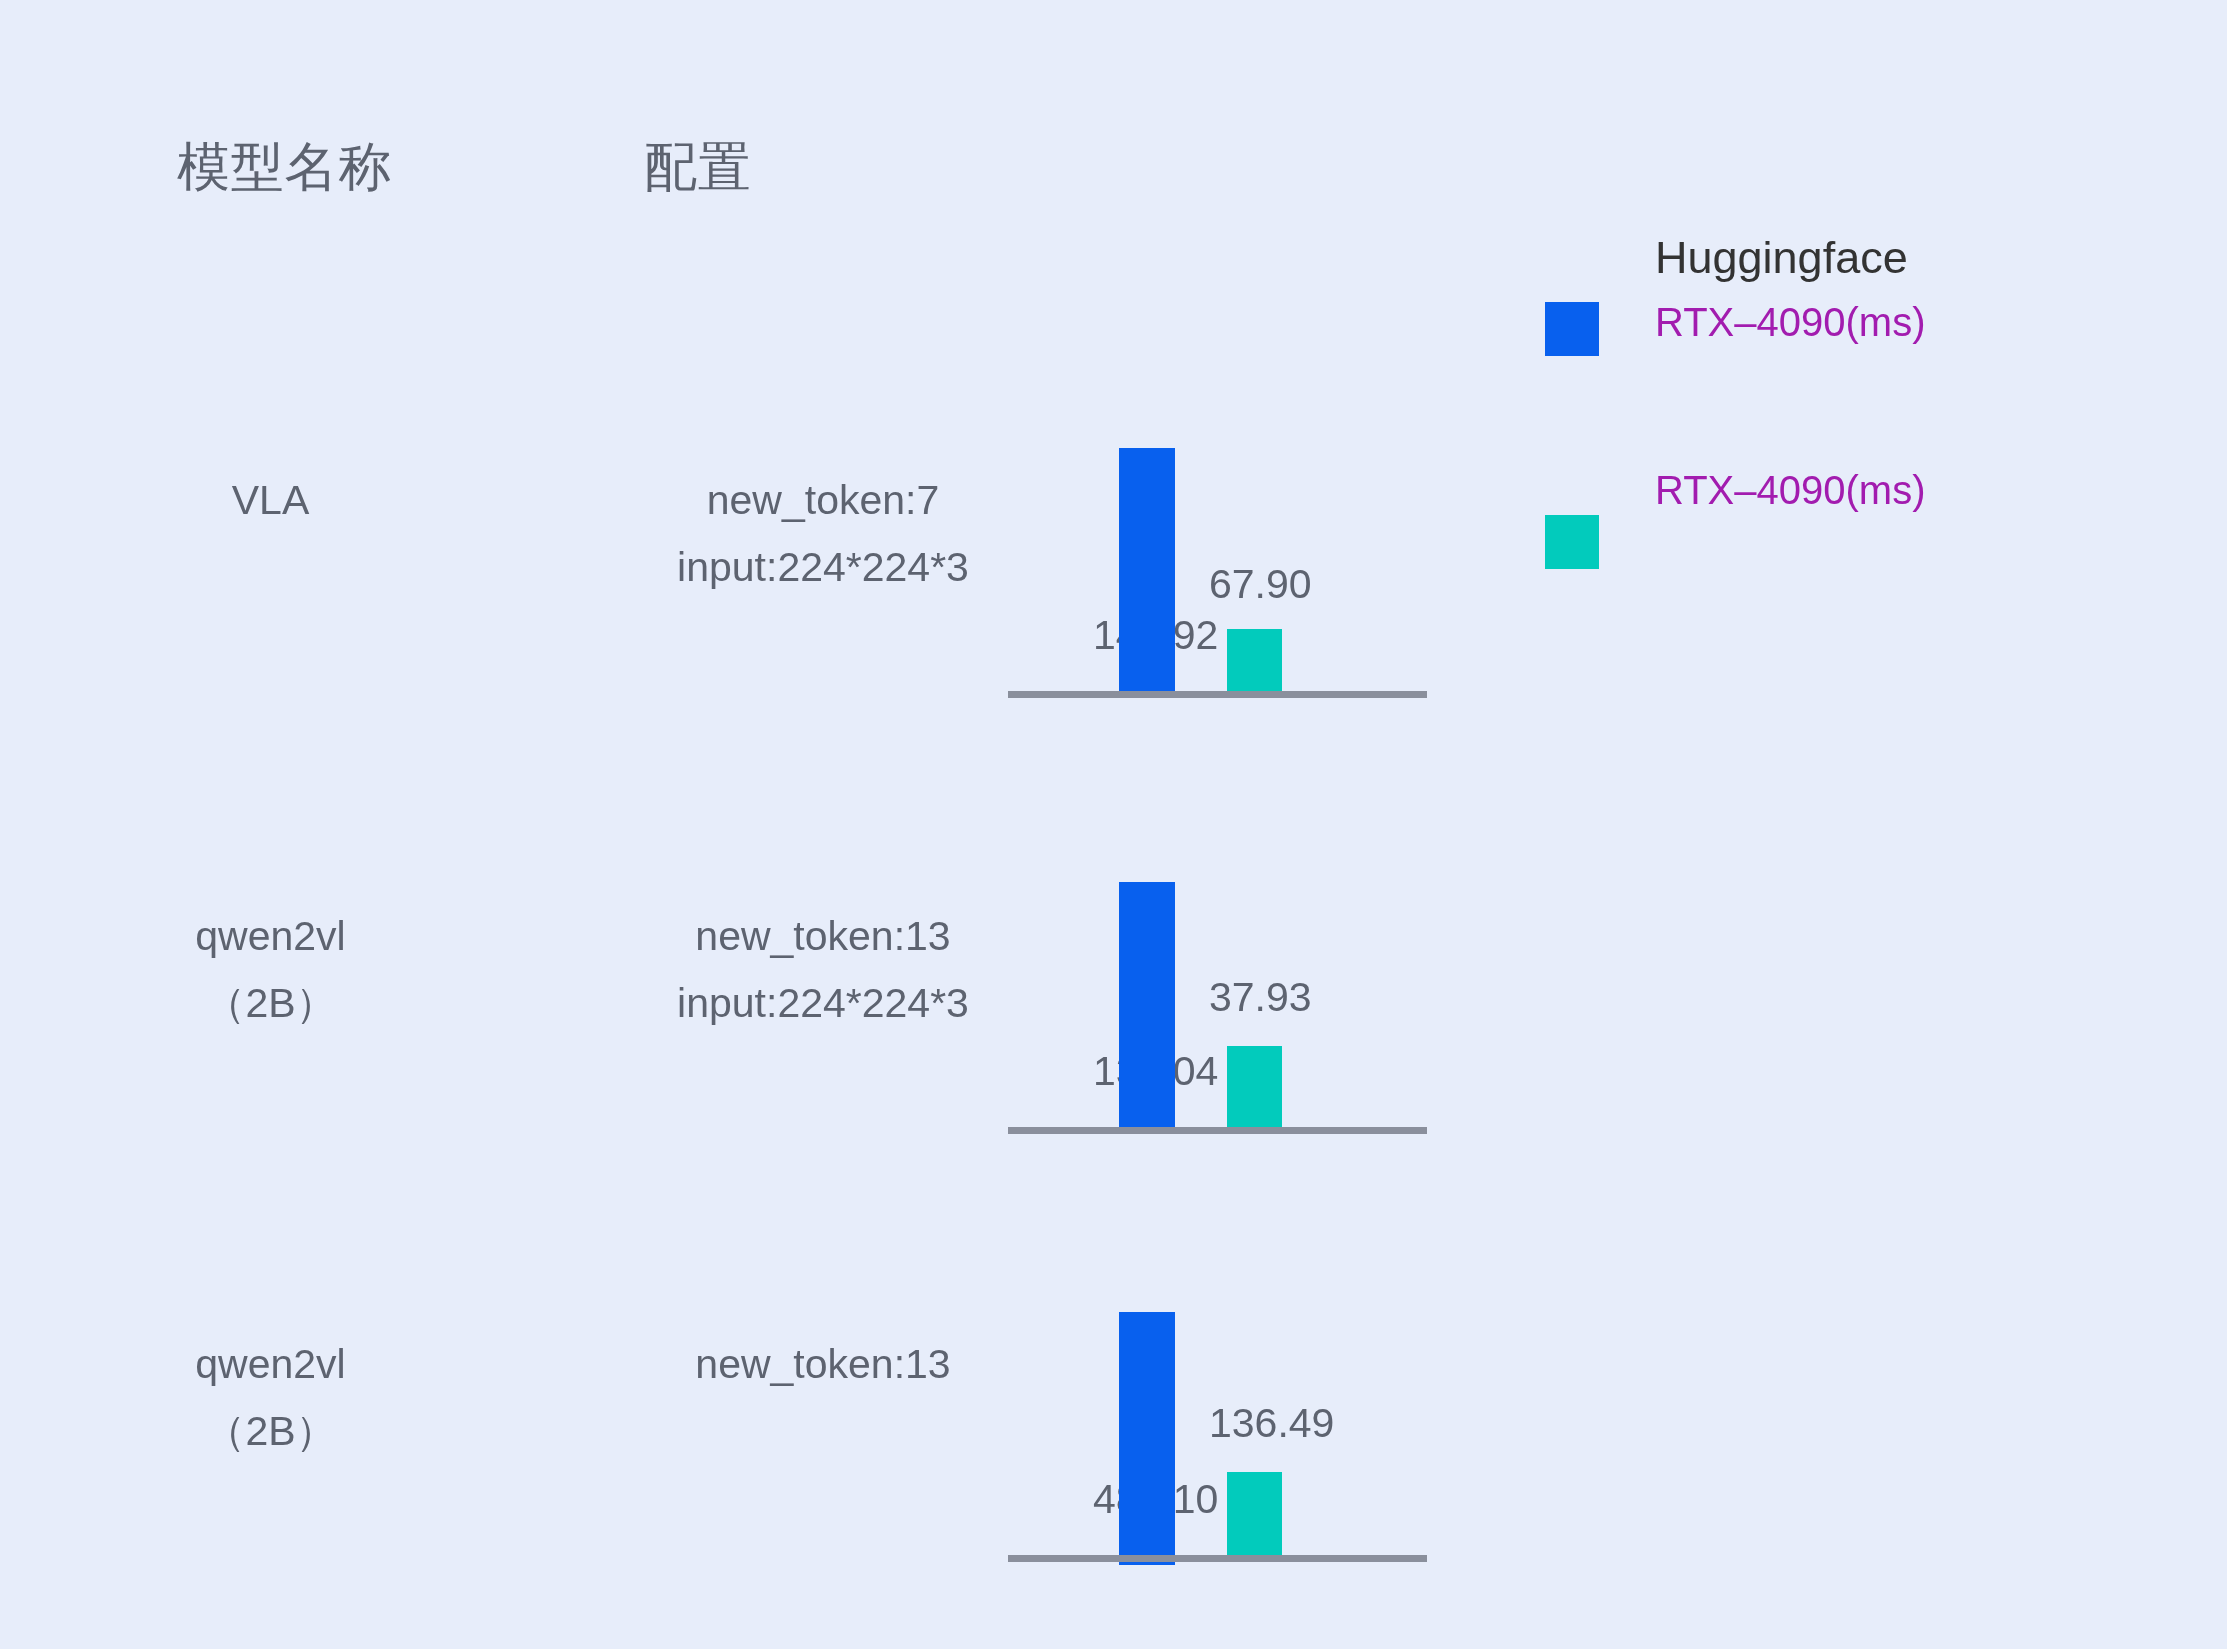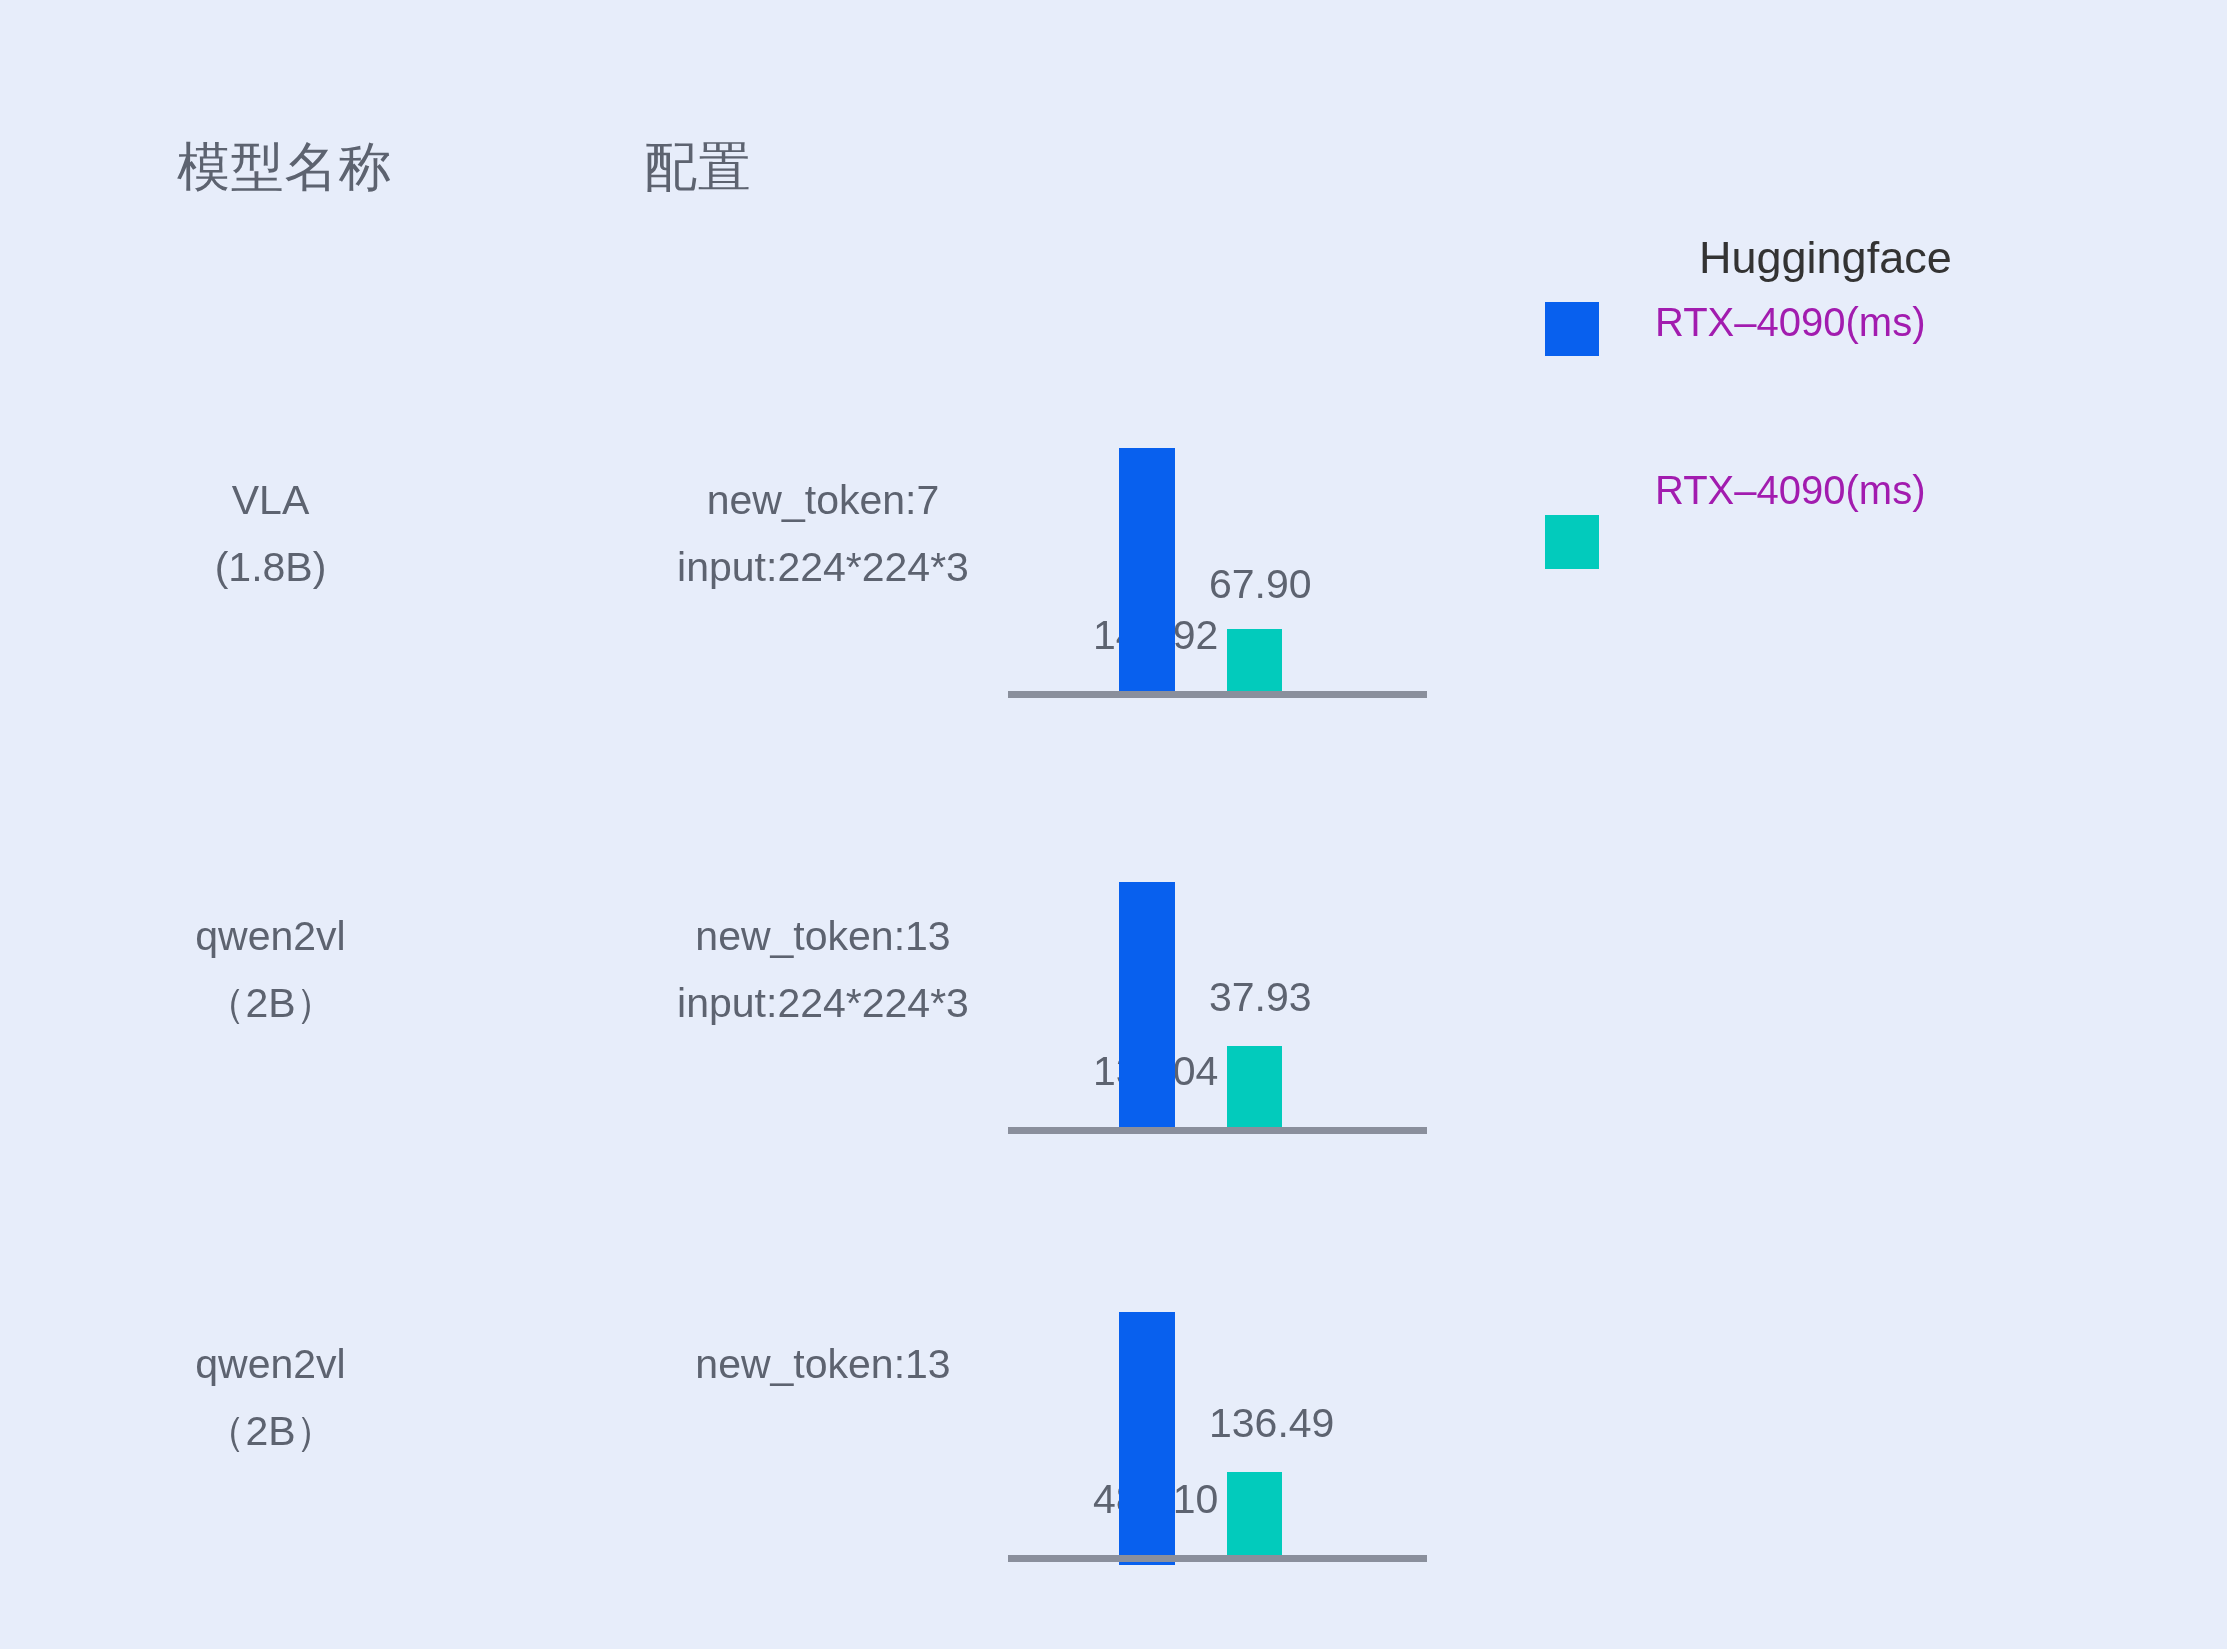--- a/index.html
+++ b/index.html
@@ -126,42 +126,40 @@
     position: absolute;
     left: 119px;
     top: 0;
     width: 455px;
   }
   .legend-title {
     font-size: 45px;
     line-height: 1;
     color: #333333;
     white-space: nowrap;
-    margin-left: 44px;
   }
   .legend-sub {
     font-size: 40px;
     line-height: 1;
     color: #a21caf;
     margin-top: 22px;
     white-space: nowrap;
   }
 </style>
 </head>
 <body>
 
 <div class="canvas">
 
   <div class="col-header" id="header-model">模型名称</div>
   <div class="col-header" id="header-config">配置</div>
 
   <div class="row row-1">
     <div class="cell-text cell-model">
       <span class="line">VLA</span>
-      <span class="line">(1.8B)</span>
     </div>
     <div class="cell-text cell-config">
       <span class="line">new_token:7</span>
       <span class="line">input:224*224*3</span>
     </div>
     <div class="bars">
       <div class="bar-label label-hf" style="top:176px">141.92</div>
       <div class="bar-label label-gs" style="top:125px">67.90</div>
       <div class="bar bar-hf" style="height:243px"></div>
       <div class="bar bar-gs" style="height:62px"></div>

